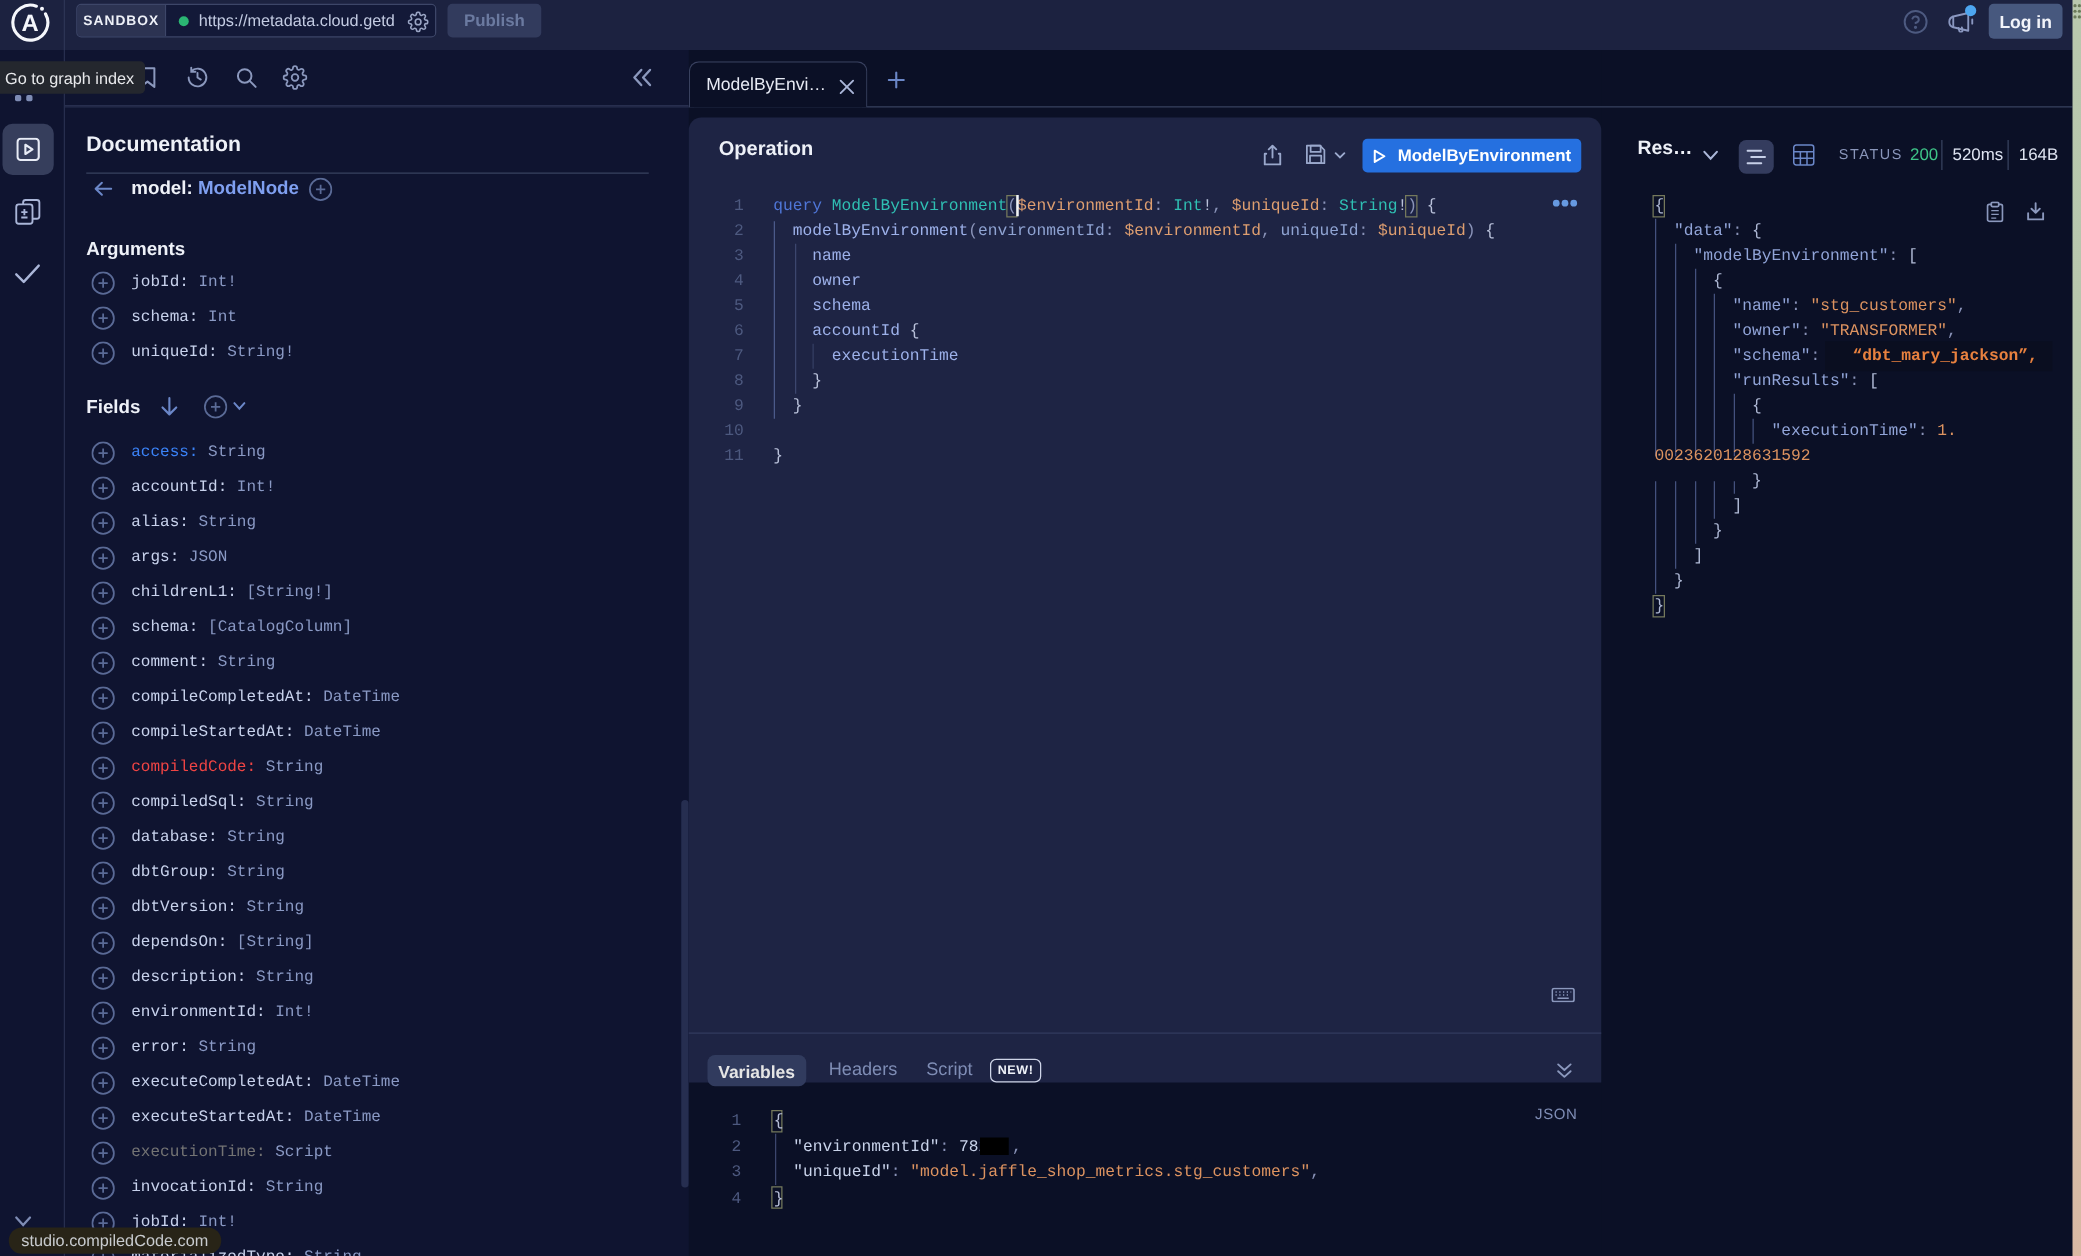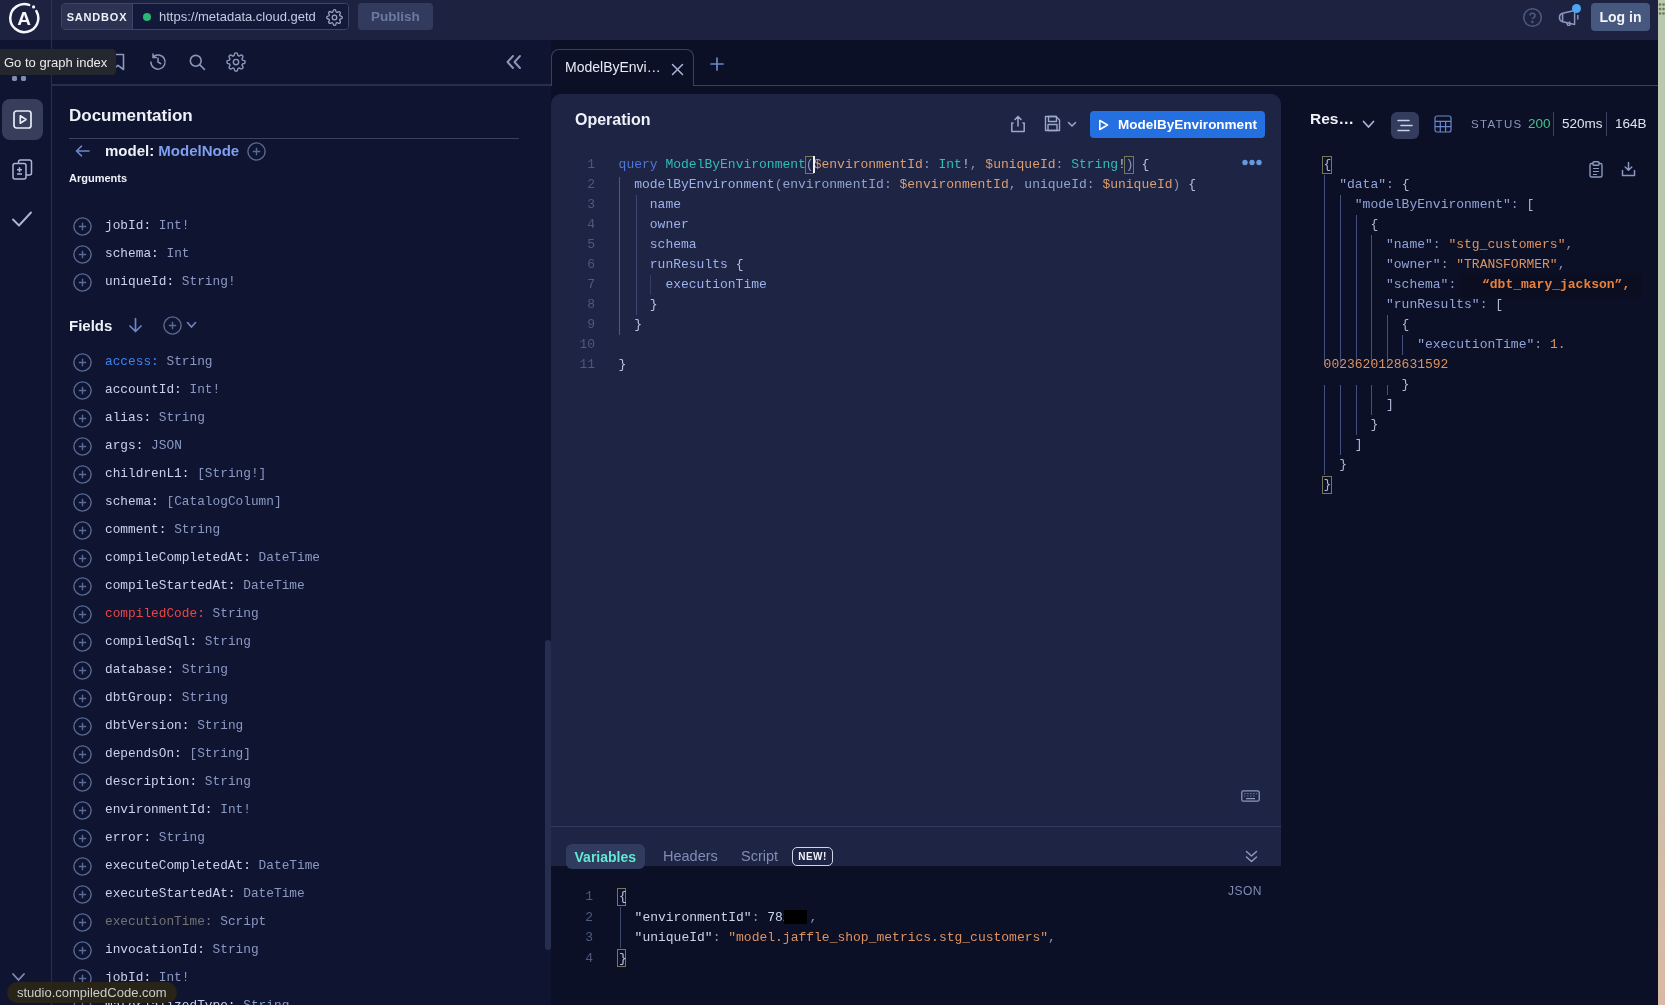--- a/index.html
+++ b/index.html
@@ -129,21 +129,21 @@
   <div class="abs h-doc" style="left:17px;top:66px;font-size:17px">Documentation</div>
   <div class="abs" style="left:17px;top:98px;width:450px;height:1px;background:#39425f"></div>
   <svg class="abs" style="left:23px;top:105px" width="15" height="12" viewBox="0 0 15 12" fill="none" stroke="#6b87c8" stroke-width="1.6" stroke-linecap="round" stroke-linejoin="round">
       <path d="M6.5 1.2 L1.5 6 L6.5 10.8 M1.9 6 H14"></path>
     </svg>
   <div class="abs" style="left:53px;top:102px;font-size:15px"><span style="color:#eef1f8;font-weight:bold">model:</span> <span style="color:#7f9ff0;font-weight:bold">ModelNode</span></div>
   <svg class="abs" style="left:194.5px;top:101.5px" width="19" height="19" viewBox="0 0 19 19" fill="none" stroke="#5a6a96" stroke-width="1.4">
       <circle cx="9.5" cy="9.5" r="8.6"></circle>
       <path d="M9.5 5.8 V13.2 M5.8 9.5 H13.2"></path>
     </svg>
-  <div class="abs h-doc" style="left:17px;top:132px;font-size:11px">Arguments</div>
+  <div class="abs h-doc" style="left:17px;top:151px;font-size:15px">Arguments</div>
   <svg class="abs" style="left:20.5px;top:176.5px" width="19" height="19" viewBox="0 0 19 19" fill="none" stroke="#5a6a96" stroke-width="1.4">
       <circle cx="9.5" cy="9.5" r="8.6"></circle>
       <path d="M9.5 5.8 V13.2 M5.8 9.5 H13.2"></path>
     </svg>
   <div class="abs mono" style="left:53px;top:176px;height:20px;line-height:20px"><span style="color:#c8d2ec">jobId:</span> <span style="color:#8a99c4">Int!</span></div>
   <svg class="abs" style="left:20.5px;top:204.5px" width="19" height="19" viewBox="0 0 19 19" fill="none" stroke="#5a6a96" stroke-width="1.4">
       <circle cx="9.5" cy="9.5" r="8.6"></circle>
       <path d="M9.5 5.8 V13.2 M5.8 9.5 H13.2"></path>
     </svg>
   <div class="abs mono" style="left:53px;top:204px;height:20px;line-height:20px"><span style="color:#c8d2ec">schema:</span> <span style="color:#8a99c4">Int</span></div>
@@ -381,36 +381,36 @@
   <div class="abs" style="left:84.6px;top:101px;width:1px;height:120px;background:#3c466e"></div>
   <div class="abs" style="left:99.2px;top:181px;width:1px;height:20px;background:#343e63"></div>
   <div class="abs" style="left:253.6px;top:61.5px;width:9.4px;height:18px;border:1px solid #75795c"></div>
   <div class="abs" style="left:573.4px;top:61.5px;width:9.4px;height:18px;border:1px solid #75795c"></div>
   <div class="abs" style="left:262.3px;top:62px;width:1.5px;height:17px;background:#eef1f6;z-index:5"></div>
   <div class="abs mono" style="left:67.6px;top:61px;height:20px;line-height:20px;font-size:13px"><span style="color:#4f76d8">query</span> <span style="color:#2fbfb3">ModelByEnvironment</span><span style="color:#8a93b8">(</span><span style="color:#de9e70">$environmentId</span><span style="color:#8a93b8">:</span> <span style="color:#2fbfb3">Int</span><span style="color:#b9c1da">!</span><span style="color:#8a93b8">,</span> <span style="color:#de9e70">$uniqueId</span><span style="color:#8a93b8">:</span> <span style="color:#2fbfb3">String</span><span style="color:#b9c1da">!</span><span style="color:#8a93b8">)</span> <span style="color:#b9c1da">{</span></div>
   <div class="abs mono" style="left:67.6px;top:81px;height:20px;line-height:20px;font-size:13px">  <span style="color:#9db1ea">modelByEnvironment</span><span style="color:#8a93b8">(</span><span style="color:#8fa3d2">environmentId</span><span style="color:#8a93b8">:</span> <span style="color:#de9e70">$environmentId</span><span style="color:#8a93b8">,</span> <span style="color:#8fa3d2">uniqueId</span><span style="color:#8a93b8">:</span> <span style="color:#de9e70">$uniqueId</span><span style="color:#8a93b8">)</span> <span style="color:#b9c1da">{</span></div>
   <div class="abs mono" style="left:67.6px;top:101px;height:20px;line-height:20px;font-size:13px">    <span style="color:#9db1ea">name</span></div>
   <div class="abs mono" style="left:67.6px;top:121px;height:20px;line-height:20px;font-size:13px">    <span style="color:#9db1ea">owner</span></div>
   <div class="abs mono" style="left:67.6px;top:141px;height:20px;line-height:20px;font-size:13px">    <span style="color:#9db1ea">schema</span></div>
-  <div class="abs mono" style="left:67.6px;top:161px;height:20px;line-height:20px;font-size:13px">    <span style="color:#9db1ea">runResults</span> <span style="color:#b9c1da">{</span></div>
+  <div class="abs mono" style="left:67.6px;top:161px;height:20px;line-height:20px;font-size:13px">    <span style="color:#9db1ea">accountId</span> <span style="color:#b9c1da">{</span></div>
   <div class="abs mono" style="left:67.6px;top:181px;height:20px;line-height:20px;font-size:13px">      <span style="color:#9db1ea">executionTime</span></div>
   <div class="abs mono" style="left:67.6px;top:201px;height:20px;line-height:20px;font-size:13px">    <span style="color:#b9c1da">}</span></div>
   <div class="abs mono" style="left:67.6px;top:221px;height:20px;line-height:20px;font-size:13px">  <span style="color:#b9c1da">}</span></div>
   <div class="abs mono" style="left:67.6px;top:261px;height:20px;line-height:20px;font-size:13px"><span style="color:#b9c1da">}</span></div>
   <svg class="abs" style="left:691px;top:65px" width="20" height="7" viewBox="0 0 20 7" fill="#6699e0">
       <circle cx="3" cy="3.5" r="2.7"></circle>
       <circle cx="10" cy="3.5" r="2.7"></circle>
       <circle cx="17" cy="3.5" r="2.7"></circle>
     </svg>
   <svg class="abs" style="left:690px;top:695.5px" width="19" height="12" viewBox="0 0 19 12" fill="none" stroke="#8b98bd" stroke-width="1.3">
 <rect x="0.8" y="0.8" width="17.4" height="10.4" rx="1.5"></rect>
 <path d="M3.4 3.6 h1 M6.4 3.6 h1 M9.4 3.6 h1 M12.4 3.6 h1 M15.4 3.6 h0.6 M3.4 6 h1 M6.4 6 h1 M9.4 6 h1 M12.4 6 h1 M5 8.6 h9" stroke-width="1.1"></path>
     </svg>
   <div class="abs" style="left:0;top:732px;width:730px;height:1px;background:#323a5e"></div>
-  <div class="abs" style="left:14.8px;top:750px;width:79px;height:25px;background:#313b5e;border-radius:6px;color:#5eead4;font-weight:bold;font-size:14px;display:flex;align-items:center;justify-content:center">Variables</div>
+  <div class="abs" style="left:14.8px;top:750px;width:79px;height:25px;background:#313b5e;border-radius:6px;color:#e5e5e5;font-weight:bold;font-size:14px;display:flex;align-items:center;justify-content:center">Variables</div>
   <div class="abs" style="left:112px;top:750px;height:25px;line-height:25px;color:#7f8db5;font-size:14.5px">Headers</div>
   <div class="abs" style="left:190px;top:750px;height:25px;line-height:25px;color:#7f8db5;font-size:14.5px">Script</div>
   <div class="abs" style="left:241px;top:753px;width:41px;height:19px;border:1.5px solid #cfd5e8;border-radius:5px;color:#eef1f8;font-weight:bold;font-size:10px;letter-spacing:0.5px;display:flex;align-items:center;justify-content:center">NEW!</div>
   <svg class="abs" style="left:694px;top:756px" width="13" height="13" viewBox="0 0 13 13" fill="none" stroke="#8b98bd" stroke-width="1.5" stroke-linecap="round" stroke-linejoin="round">
       <path d="M1.5 1.5 L6.5 6 L11.5 1.5 M1.5 7 L6.5 11.5 L11.5 7"></path>
     </svg>
   <div class="abs" style="left:677px;top:790px;font-size:12px;letter-spacing:0.5px;color:#7f8db5">JSON</div>
   <div class="abs mono" style="left:0;top:793px;width:42px;height:20px;line-height:20px;text-align:right;color:#4d597f;font-size:13px">1</div>
   <div class="abs mono" style="left:0;top:813.5px;width:42px;height:20px;line-height:20px;text-align:right;color:#4d597f;font-size:13px">2</div>
   <div class="abs mono" style="left:0;top:834px;width:42px;height:20px;line-height:20px;text-align:right;color:#4d597f;font-size:13px">3</div>

